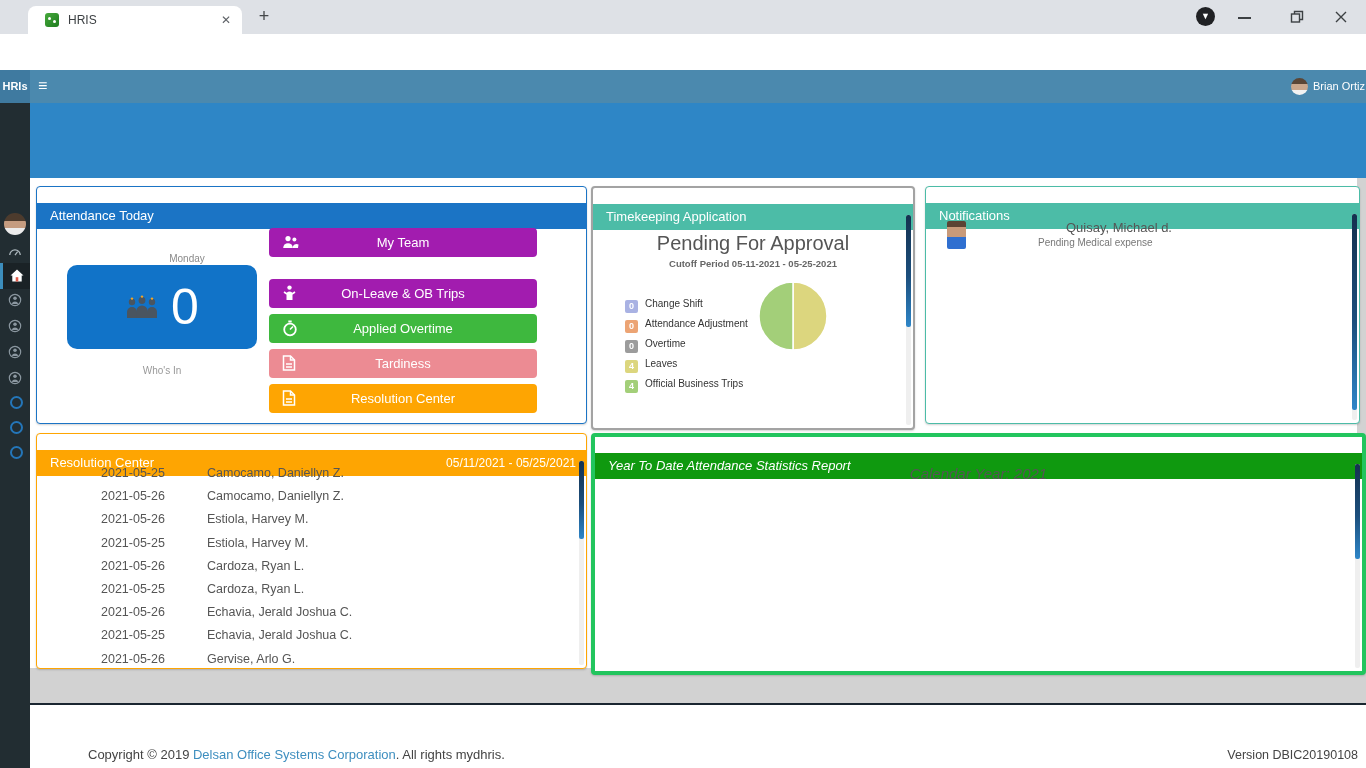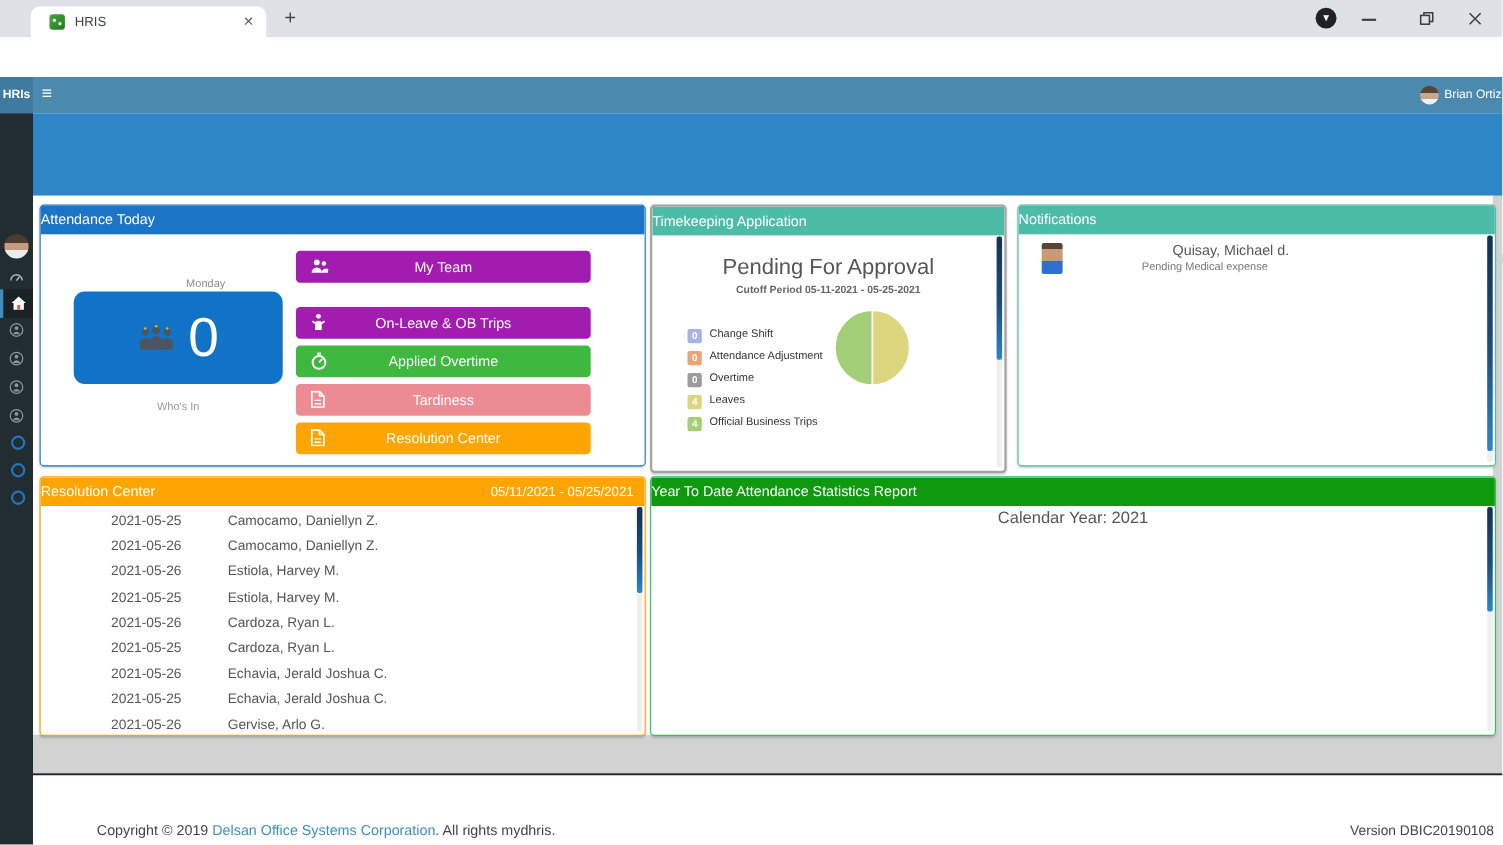--- a/index.html
+++ b/index.html
@@ -56,30 +56,30 @@
          background:linear-gradient(180deg,#4d3b2d 0%,#4d3b2d 36%,#c59c80 36%,#c59c80 66%,#ececec 66%);}
   .sb-ic{left:8px;width:14px;height:14px;}
   .sb-home{left:0;top:160px;width:30px;height:26px;background:#1a2226;border-left:3px solid #3c8dbc;}
   .sb-circle{left:10px;width:9px;height:9px;border:2px solid #2476b9;border-radius:50%;}
 
   
   .page-gray{left:30px;top:178px;width:1336px;height:525px;background:#d2d2d2;}
   .page-white{left:30px;top:178px;width:1327px;height:490px;background:#fff;}
 
   .card{background:#fff;border-radius:4px;box-shadow:0 1px 2px rgba(0,0,0,.18);overflow:hidden;}
-  .card-h{position:absolute;left:0;top:0;right:0;height:26px;color:#fff;font-size:13px;line-height:26px;}
+  .card-h{position:absolute;left:0;top:16px;right:0;height:26px;color:#fff;font-size:13px;line-height:26px;padding-left:13px;}
   .card-att{left:36px;top:186px;width:549px;height:236px;border:1px solid #1b74c5;}
   .card-att .card-h{background:#1b74c5;}
   .card-tk{left:591px;top:186px;width:320px;height:240px;border:2px solid #a3a3a3;}
   .card-tk .card-h{background:#4cbca7;}
   .card-no{left:925px;top:186px;width:433px;height:236px;border:1px solid #4cbca7;}
   .card-no .card-h{background:#4cbca7;}
   .card-res{left:36px;top:433px;width:549px;height:234px;border:1px solid #fea502;}
   .card-res .card-h{background:#fea502;}
-  .card-ytd{left:591px;top:433px;width:767px;height:234px;border:1px solid #22c55e;}
+  .card-ytd{left:591px;top:433px;width:767px;height:234px;border:4px solid #22c55e;font-style:italic;}
   .card-ytd .card-h{background:#0f990f;}
 
   .scroll-track{position:absolute;right:2px;top:27px;bottom:3px;width:5px;background:#efefef;border-radius:2px;}
   .scroll-thumb{position:absolute;left:0;top:0;width:5px;border-radius:2px;
                 background:linear-gradient(180deg,#14314f 0%,#1c4f7d 55%,#2e86c8 100%);}
 
   
   .att-date{left:40px;top:42px;width:220px;text-align:center;font-size:19px;color:#555;}
   .att-day{left:40px;top:66px;width:220px;text-align:center;font-size:10px;color:#8a8a8a;}
   .att-box{left:30px;top:78px;width:190px;height:84px;background:#1173c8;border-radius:10px;

